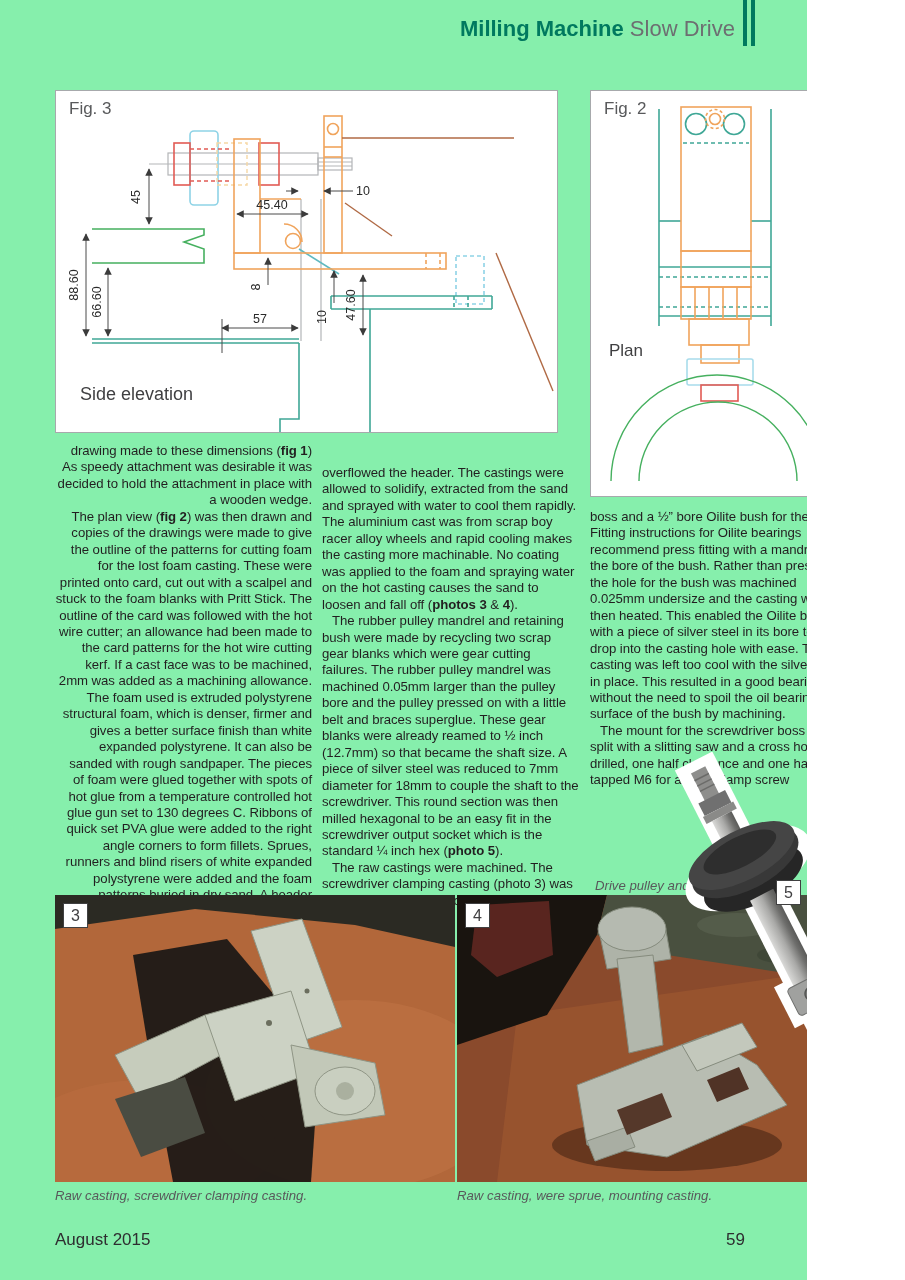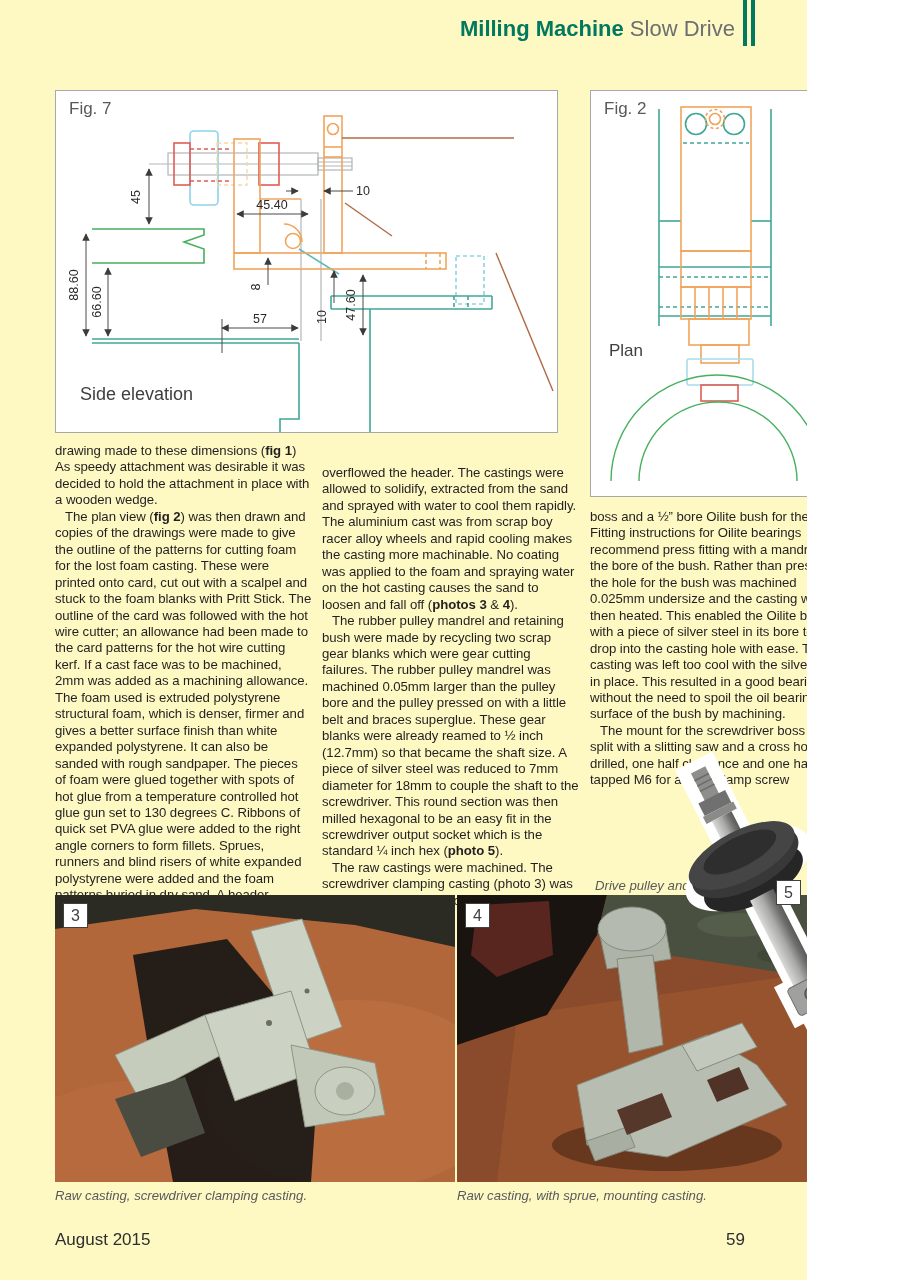--- a/index.html
+++ b/index.html
@@ -1,16 +1,16 @@
 <!DOCTYPE html>
 <html><head>
 <meta charset="utf-8">
 <style>
   html,body{margin:0;padding:0;background:#ffffff;}
-  .page{position:relative;width:807px;height:1280px;background:#fef9c3;overflow:hidden;
+  .page{position:relative;width:807px;height:1280px;background:#86efac;overflow:hidden;
         font-family:"Liberation Sans","DejaVu Sans",sans-serif;color:#221f20;}
   
   .mast-title{position:absolute;top:16px;right:72px;font-size:22px;white-space:nowrap;}
   .mast-title .t1{color:#00795F;font-weight:bold;}
   .mast-title .t2{color:#6d6e71;}
   .hbars{position:absolute;top:0;right:52px;height:46px;display:flex;gap:4px;}
   .hbars i{width:4px;background:#00795F;display:block;}
   
   .figbox{position:absolute;border:1px solid #a7a9ac;background:#fff;box-sizing:border-box;}
   .figbox svg{position:absolute;left:0;top:0;}
@@ -134,21 +134,21 @@
         <text x="22" y="194" text-anchor="middle" transform="rotate(-90 22 194)">88.60</text>
         <text x="45" y="211" text-anchor="middle" transform="rotate(-90 45 211)">66.60</text>
         <text x="216" y="118" text-anchor="middle">45.40</text>
         <text x="300" y="104">10</text>
         <text x="204" y="196" text-anchor="middle" transform="rotate(-90 204 196)">8</text>
         <text x="270" y="226" text-anchor="middle" transform="rotate(-90 270 226)">10</text>
         <text x="299" y="214" text-anchor="middle" transform="rotate(-90 299 214)">47.60</text>
         <text x="204" y="232" text-anchor="middle">57</text>
       </g>
     </svg>
-    <div class="fig-label">Fig. 7</div>
+    <div class="fig-label">Fig. 3</div>
     <div class="fig-cap" style="left:24px;top:293px;">Side elevation</div>
   </div>
 
   <div class="figbox" style="left:590px;top:90px;width:250px;height:407px;">
     <svg width="248" height="405" viewBox="0 0 248 405">
       <g stroke="#3fa796" fill="none" stroke-width="1.6">
         <line x1="68" y1="18" x2="68" y2="235"></line>
         <line x1="180" y1="18" x2="180" y2="235"></line>
         <line x1="68" y1="130" x2="90" y2="130"></line>
         <line x1="160" y1="130" x2="180" y2="130"></line>
@@ -177,21 +177,21 @@
       <rect x="110" y="294" width="37" height="16" stroke="#e15b54" fill="none" stroke-width="1.6"></rect>
       <g stroke="#46b05f" fill="none" stroke-width="1.4">
         <path d="M20,390 A106,106 0 0 1 232,390"></path>
         <path d="M48,390 A79,79 0 0 1 206,390"></path>
       </g>
     </svg>
     <div class="fig-label">Fig. 2</div>
     <div class="fig-cap" style="left:18px;top:250px;font-size:17px;">Plan</div>
   </div>
 
-  <div class="col" style="left:55px;top:443px;">
+  <div class="col" style="left:55px;top:443px;text-align:right;">
       <p><span>drawing made to these dimensions (</span><b>fig 1</b><span>) As speedy attachment was desirable it was decided to hold the attachment in place with a wooden wedge.</span></p>
       <p class="ind"><span>The plan view (</span><b>fig 2</b><span>) was then drawn and copies of the drawings were made to give the outline of the patterns for cutting foam for the lost foam casting. These were printed onto card, cut out with a scalpel and stuck to the foam blanks with Pritt Stick. The outline of the card was followed with the hot wire cutter; an allowance had been made to the card patterns for the hot wire cutting kerf. If a cast face was to be machined, 2mm was added as a machining allowance. The foam used is extruded polystyrene structural foam, which is denser, firmer and gives a better surface finish than white expanded polystyrene. It can also be sanded with rough sandpaper. The pieces of foam were glued together with spots of hot glue from a temperature controlled hot glue gun set to 130 degrees C. Ribbons of quick set PVA glue were added to the right angle corners to form fillets. Sprues, runners and blind risers of white expanded polystyrene were added and the foam patterns buried in dry sand. A header reservoir, made from two pieces of tube, split and hinged surrounded the foam sprue and molten aluminium was poured in quickly until it</span></p>
     </div>
   <div class="col" style="left:322px;top:465px;">
       <p><span>overflowed the header. The castings were allowed to solidify, extracted from the sand and sprayed with water to cool them rapidly. The aluminium cast was from scrap boy racer alloy wheels and rapid cooling makes the casting more machinable. No coating was applied to the foam and spraying water on the hot casting causes the sand to loosen and fall off (</span><b>photos 3</b><span> &amp; </span><b>4</b><span>).</span></p>
       <p class="ind"><span>The rubber pulley mandrel and retaining bush were made by recycling two scrap gear blanks which were gear cutting failures. The rubber pulley mandrel was machined 0.05mm larger than the pulley bore and the pulley pressed on with a little belt and braces superglue. These gear blanks were already reamed to ½ inch (12.7mm) so that became the shaft size. A piece of silver steel was reduced to 7mm diameter for 18mm to couple the shaft to the screwdriver. This round section was then milled hexagonal to be an easy fit in the screwdriver output socket which is the standard ¼ inch hex (</span><b>photo 5</b><span>).</span></p>
       <p class="ind"><span>The raw castings were machined. The screwdriver clamping casting (photo 3) was machined to take the screwdriver</span></p>
     </div>
   <div class="col" style="left:590px;top:509px;">
       <p><span>boss and a ½” bore Oilite bush for the shaft. Fitting instructions for Oilite bearings recommend press fitting with a mandrel in the bore of the bush. Rather than press fit the hole for the bush was machined 0.025mm undersize and the casting was then heated. This enabled the Oilite bush with a piece of silver steel in its bore to just drop into the casting hole with ease. The casting was left too cool with the silver steel in place. This resulted in a good bearing fit without the need to spoil the oil bearing surface of the bush by machining.</span></p>
@@ -279,20 +279,20 @@
         <polygon points="160,64 196,60 206,150 172,158" fill="#b2b7ac"></polygon>
         <polygon points="120,190 250,140 300,170 330,210 210,262 130,250" fill="#b8bdb2"></polygon>
         <polygon points="225,150 285,128 300,152 240,176" fill="#c3c8bc"></polygon>
         <polygon points="130,246 170,232 178,252 138,266" fill="#a9aea3"></polygon>
       </g>
       <polygon points="160,215 205,198 215,222 170,240" fill="#55382a"></polygon>
       <polygon points="250,185 282,172 292,194 260,207" fill="#503326"></polygon>
     </svg>
   </div>
   <div class="badge" style="left:465px;top:903px;">4</div>
-  <div class="caption" style="left:457px;top:1188px;">Raw casting, with sprue, mounting casting.</div>
+  <div class="caption" style="left:457px;top:1188px;">Raw casting, were sprue, mounting casting.</div>
 
   <div class="next" style="left:843px;top:1184px;">❯</div>
 
   <div class="foot" style="left:55px;top:1230px;">August 2015</div>
   <div class="foot" style="right:62px;top:1230px;">59</div>
 
 </div>
 
 </body></html>

